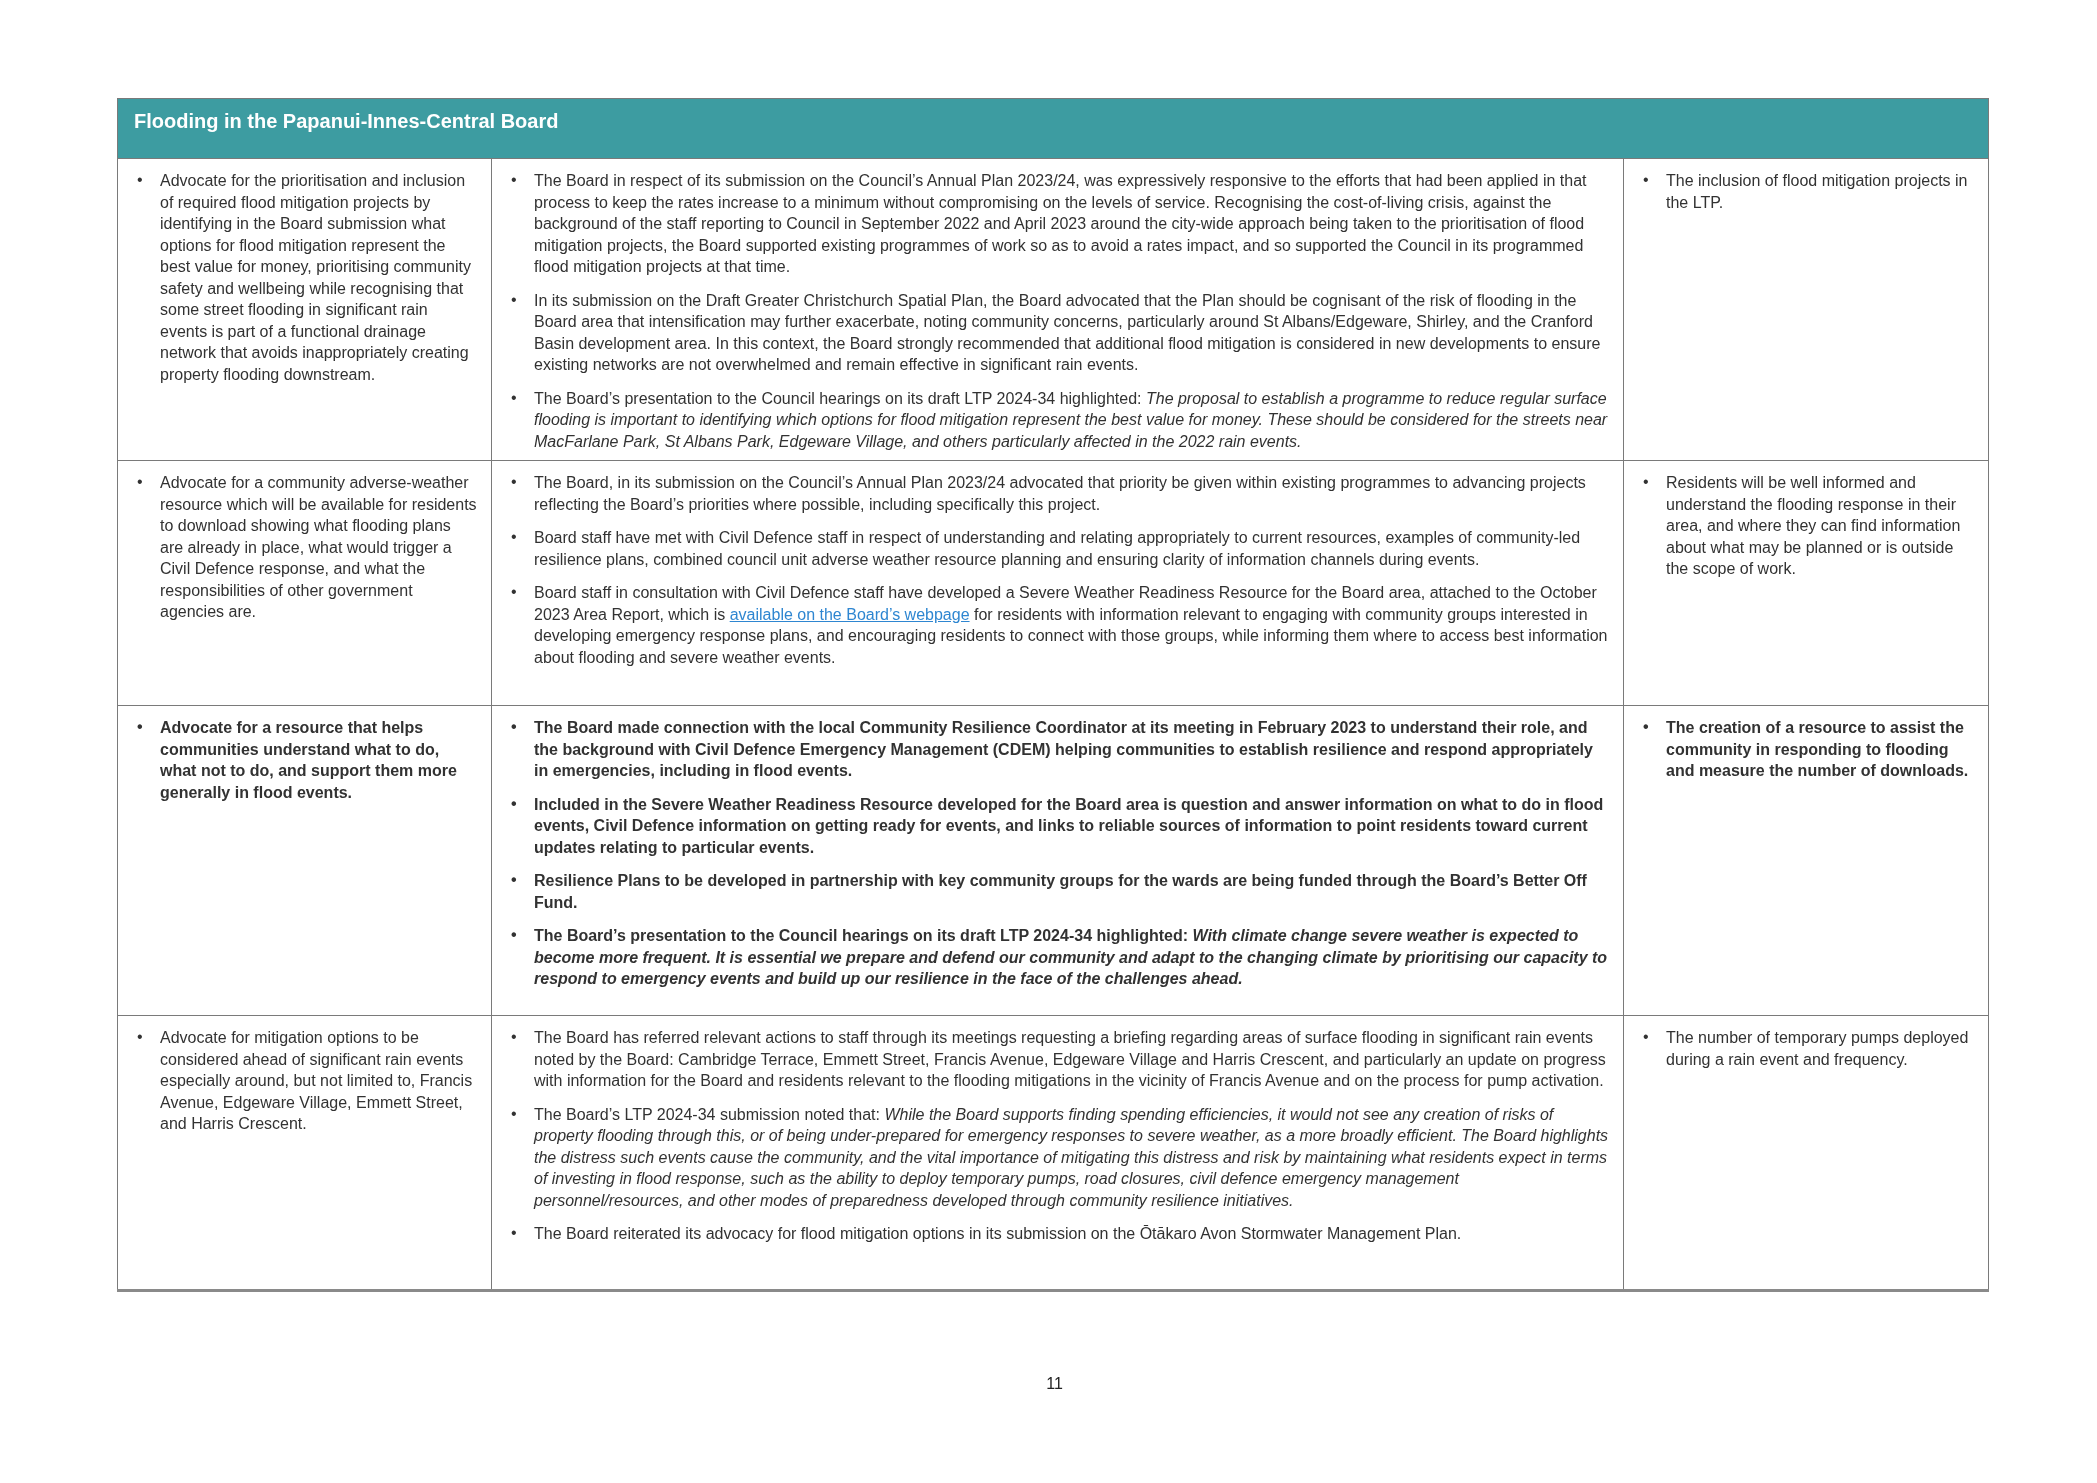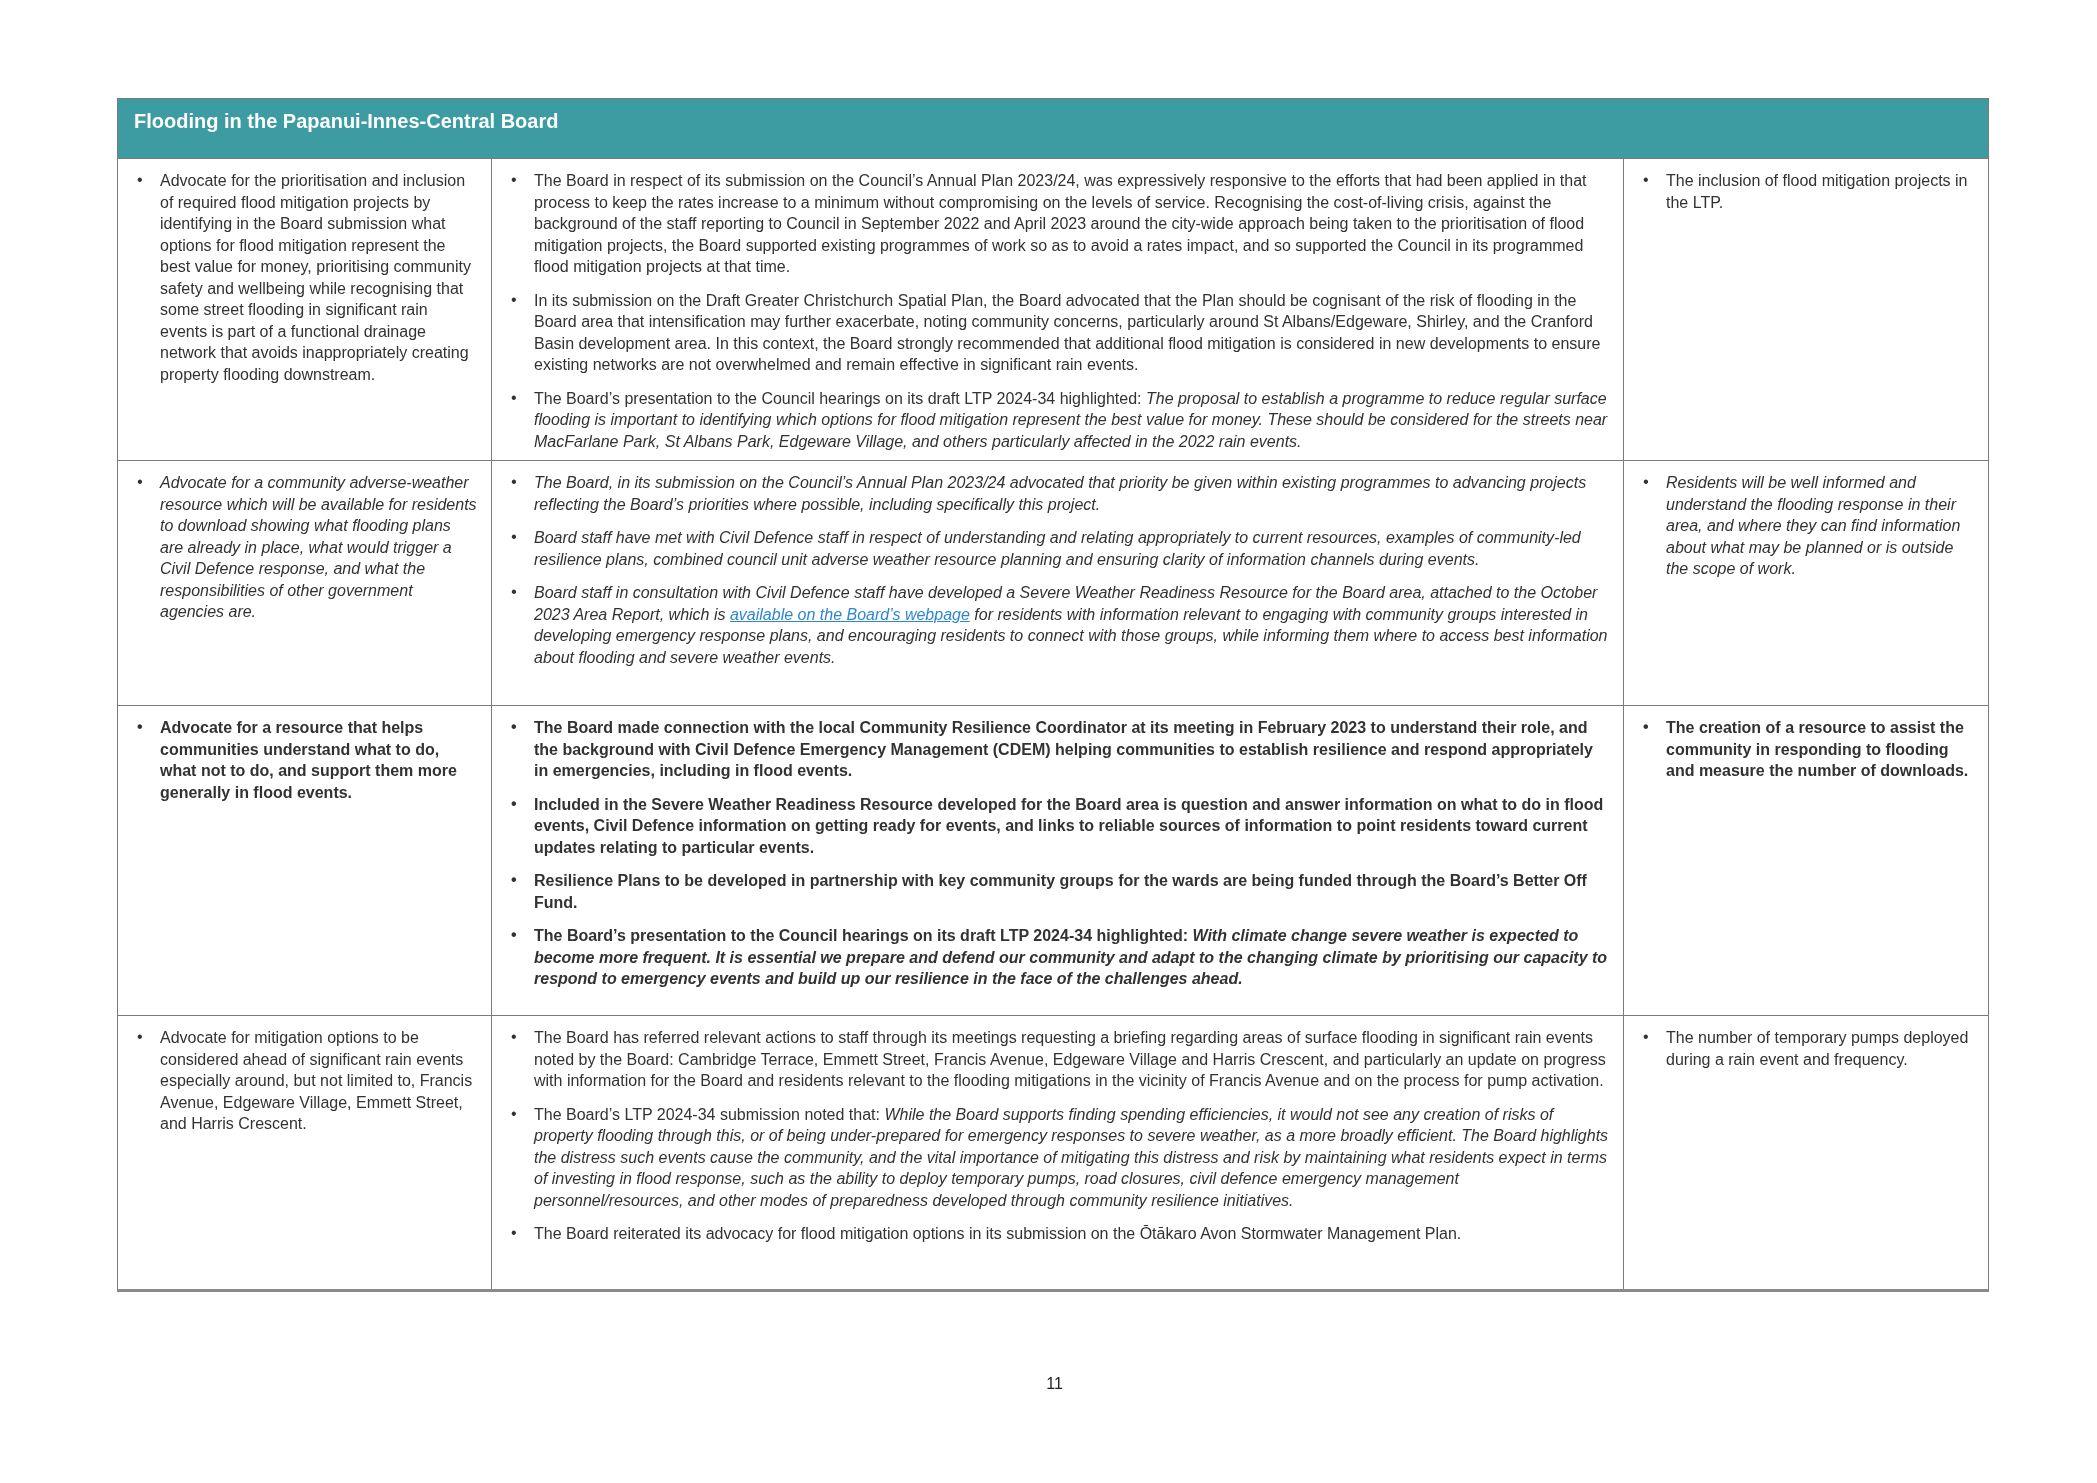--- a/index.html
+++ b/index.html
@@ -70,21 +70,21 @@
               <li><span>In its submission on the Draft Greater Christchurch Spatial Plan, the Board advocated that the Plan should be cognisant of the risk of flooding in the Board area that intensification may further exacerbate, noting community concerns, particularly around St Albans/Edgeware, Shirley, and the Cranford Basin development area.  In this context, the Board strongly recommended that additional flood mitigation is considered in new developments to ensure existing networks are not overwhelmed and remain effective in significant rain events.</span></li>
               <li><span>The Board’s presentation to the Council hearings on its draft LTP 2024-34 highlighted: </span><span class="italic">The proposal to establish a programme to reduce regular surface flooding is important to identifying which options for flood mitigation represent the best value for money. These should be considered for the streets near MacFarlane Park, St Albans Park, Edgeware Village, and others particularly affected in the 2022 rain events.</span></li>
             </ul>
           </td>
           <td>
             <ul class="bullets">
               <li><span>The inclusion of flood mitigation projects in the LTP.</span></li>
             </ul>
           </td>
         </tr>
-        <tr style="height: 245px; font-style: italic;">
+        <tr style="height: 245px;">
           <td>
             <ul class="bullets">
               <li><span>Advocate for a community adverse-weather resource which will be available for residents to download showing what flooding plans are already in place, what would trigger a Civil Defence response, and what the responsibilities of other government agencies are.</span></li>
             </ul>
           </td>
           <td>
             <ul class="bullets">
               <li><span>The Board, in its submission on the Council’s Annual Plan 2023/24 advocated that priority be given within existing programmes to advancing projects reflecting the Board’s priorities where possible, including specifically this project.</span></li>
               <li><span>Board staff have met with Civil Defence staff in respect of understanding and relating appropriately to current resources, examples of community-led resilience plans, combined council unit adverse weather resource planning and ensuring clarity of information channels during events.</span></li>
               <li><span>Board staff in consultation with Civil Defence staff have developed a Severe Weather Readiness Resource for the Board area, attached to the October 2023 Area Report, which is </span><a href="#" class="doc-link">available on the Board’s webpage</a><span> for residents with information relevant to engaging with community groups interested in developing emergency response plans, and encouraging residents to connect with those groups, while informing them where to access best information about flooding and severe weather events.</span></li>

